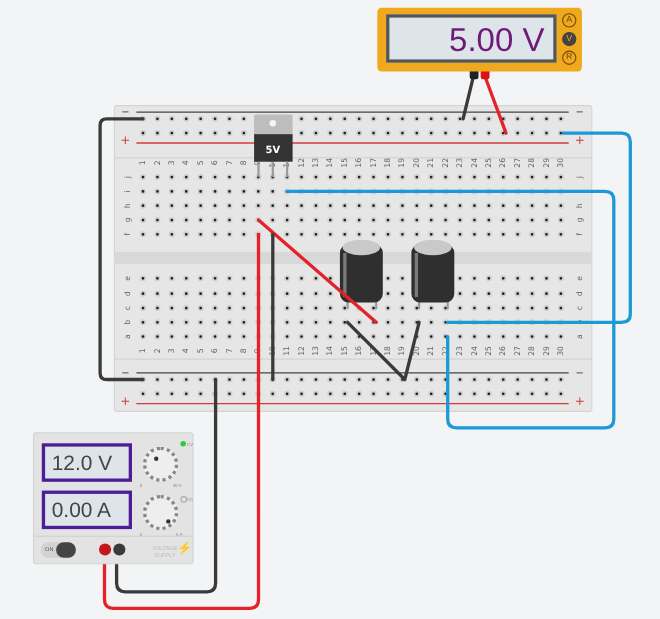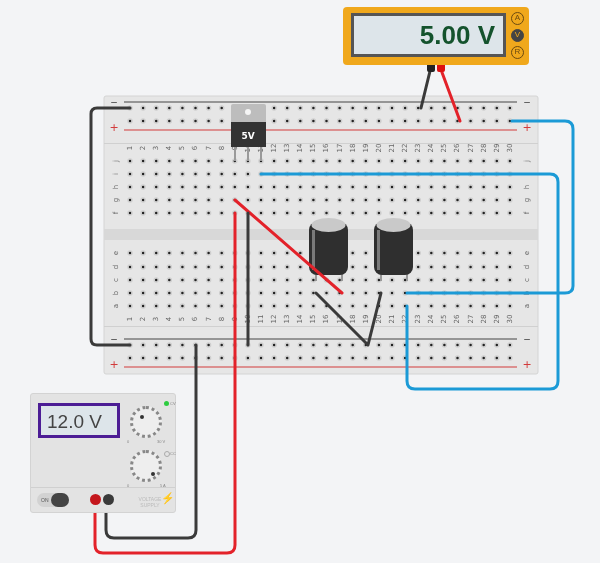--- a/index.html
+++ b/index.html
@@ -1,20 +1,20 @@
 <!DOCTYPE html>
 <html><head>
 <meta charset="utf-8">
 <style>
   html,body{margin:0;padding:0;}
   body{width:600px;height:563px;background:#f3f4f6;position:relative;overflow:hidden;font-family:"Liberation Sans",sans-serif;}
   #stage{position:absolute;left:0;top:0;width:600px;height:563px;}
   .meter{position:absolute;left:343px;top:7px;width:186px;height:58px;background:#f0a81c;border-radius:4px;}
   .meter-screen{position:absolute;left:8px;top:6px;width:155px;height:44px;background:#dde5ea;border:3px solid #555;box-sizing:border-box;}
-  .meter-value{position:absolute;right:8px;top:4px;font-size:26px;font-weight:bold;color:#14532d;font-family:"Liberation Sans",sans-serif;}
+  .meter-value{position:absolute;right:8px;top:4px;font-size:30px;font-weight:normal;color:#701a75;font-family:"Liberation Sans",sans-serif;}
   .meter-mode{position:absolute;left:168px;width:13px;height:13px;border-radius:50%;border:1.5px solid #6b4a10;box-sizing:border-box;font-size:8px;line-height:10px;text-align:center;color:#6b4a10;}
   .meter-mode.active{background:#444;color:#f0a81c;border-color:#444;}
   .psu{position:absolute;left:30px;top:393px;width:144px;height:118px;background:#e3e3e3;border-radius:3px;border:1px solid #d3d3d3;}
   .psu-disp{position:absolute;left:7px;width:82px;height:35px;background:#dde5ea;border:3px solid #4c1d95;box-sizing:border-box;}
   .psu-disp span{position:absolute;left:6px;top:5px;font-size:19px;color:#444;font-family:"Liberation Sans",sans-serif;}
   .knob{position:absolute;width:32px;height:32px;border-radius:50%;background:#eee;border:3px dotted #888;box-sizing:border-box;}
   .knob-dot{position:absolute;width:4px;height:4px;border-radius:50%;background:#333;}
   .tiny{position:absolute;font-size:4px;color:#888;}
   .psu-bottom{position:absolute;left:0;right:0;bottom:0;height:24px;border-top:1px solid #d0d0d0;}
   .switch{position:absolute;left:6px;top:5px;width:32px;height:14px;background:#d2d2d2;border-radius:7px;}
@@ -596,20 +596,23 @@
   </div>
   <div class="meter-mode" style="top:5px">A</div>
   <div class="meter-mode active" style="top:22px">V</div>
   <div class="meter-mode" style="top:39px">R</div>
 </div>
 
 <div class="psu">
   <div class="psu-disp" style="top:9px">
       <span>12.0 V</span>
     </div>
+  <div class="psu-disp" style="top:52px">
+      <span>0.00 A</span>
+    </div>
   <div style="position:absolute;left:133px;top:7px;width:5px;height:5px;border-radius:50%;background:#2ecc40;"></div>
   <span class="tiny" style="left:139px;top:7px">CV</span>
   <div style="position:absolute;left:133px;top:57px;width:4px;height:4px;border-radius:50%;border:1px solid #aaa;"></div>
   <span class="tiny" style="left:139px;top:57px">CC</span>
   <div class="knob" style="left:99px;top:12px">
       <div class="knob-dot" style="left:7px;top:6px"></div>
     </div>
   <span class="tiny" style="left:96px;top:45px">0</span>
   <span class="tiny" style="left:126px;top:45px">30 V</span>
   <div class="knob" style="left:99px;top:56px">

